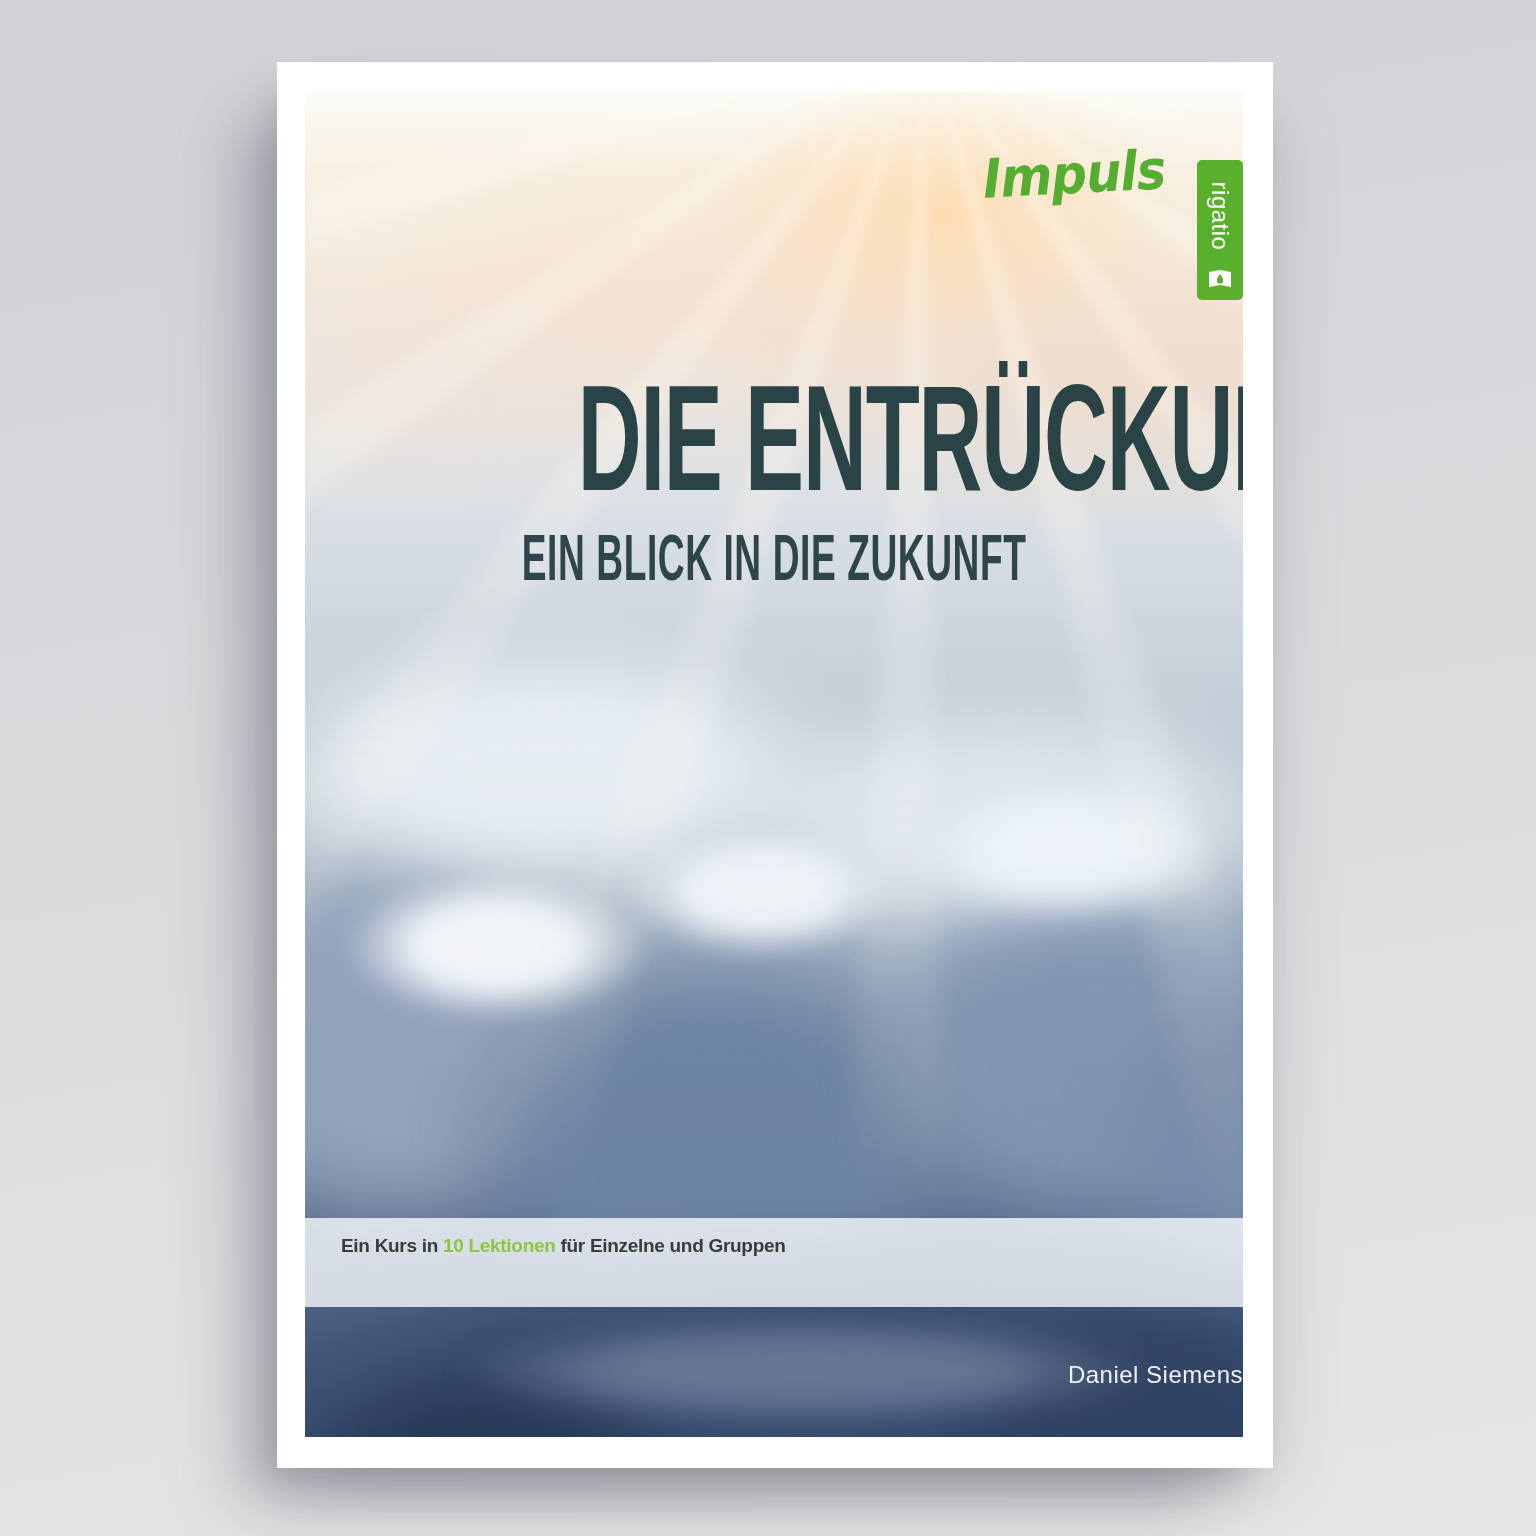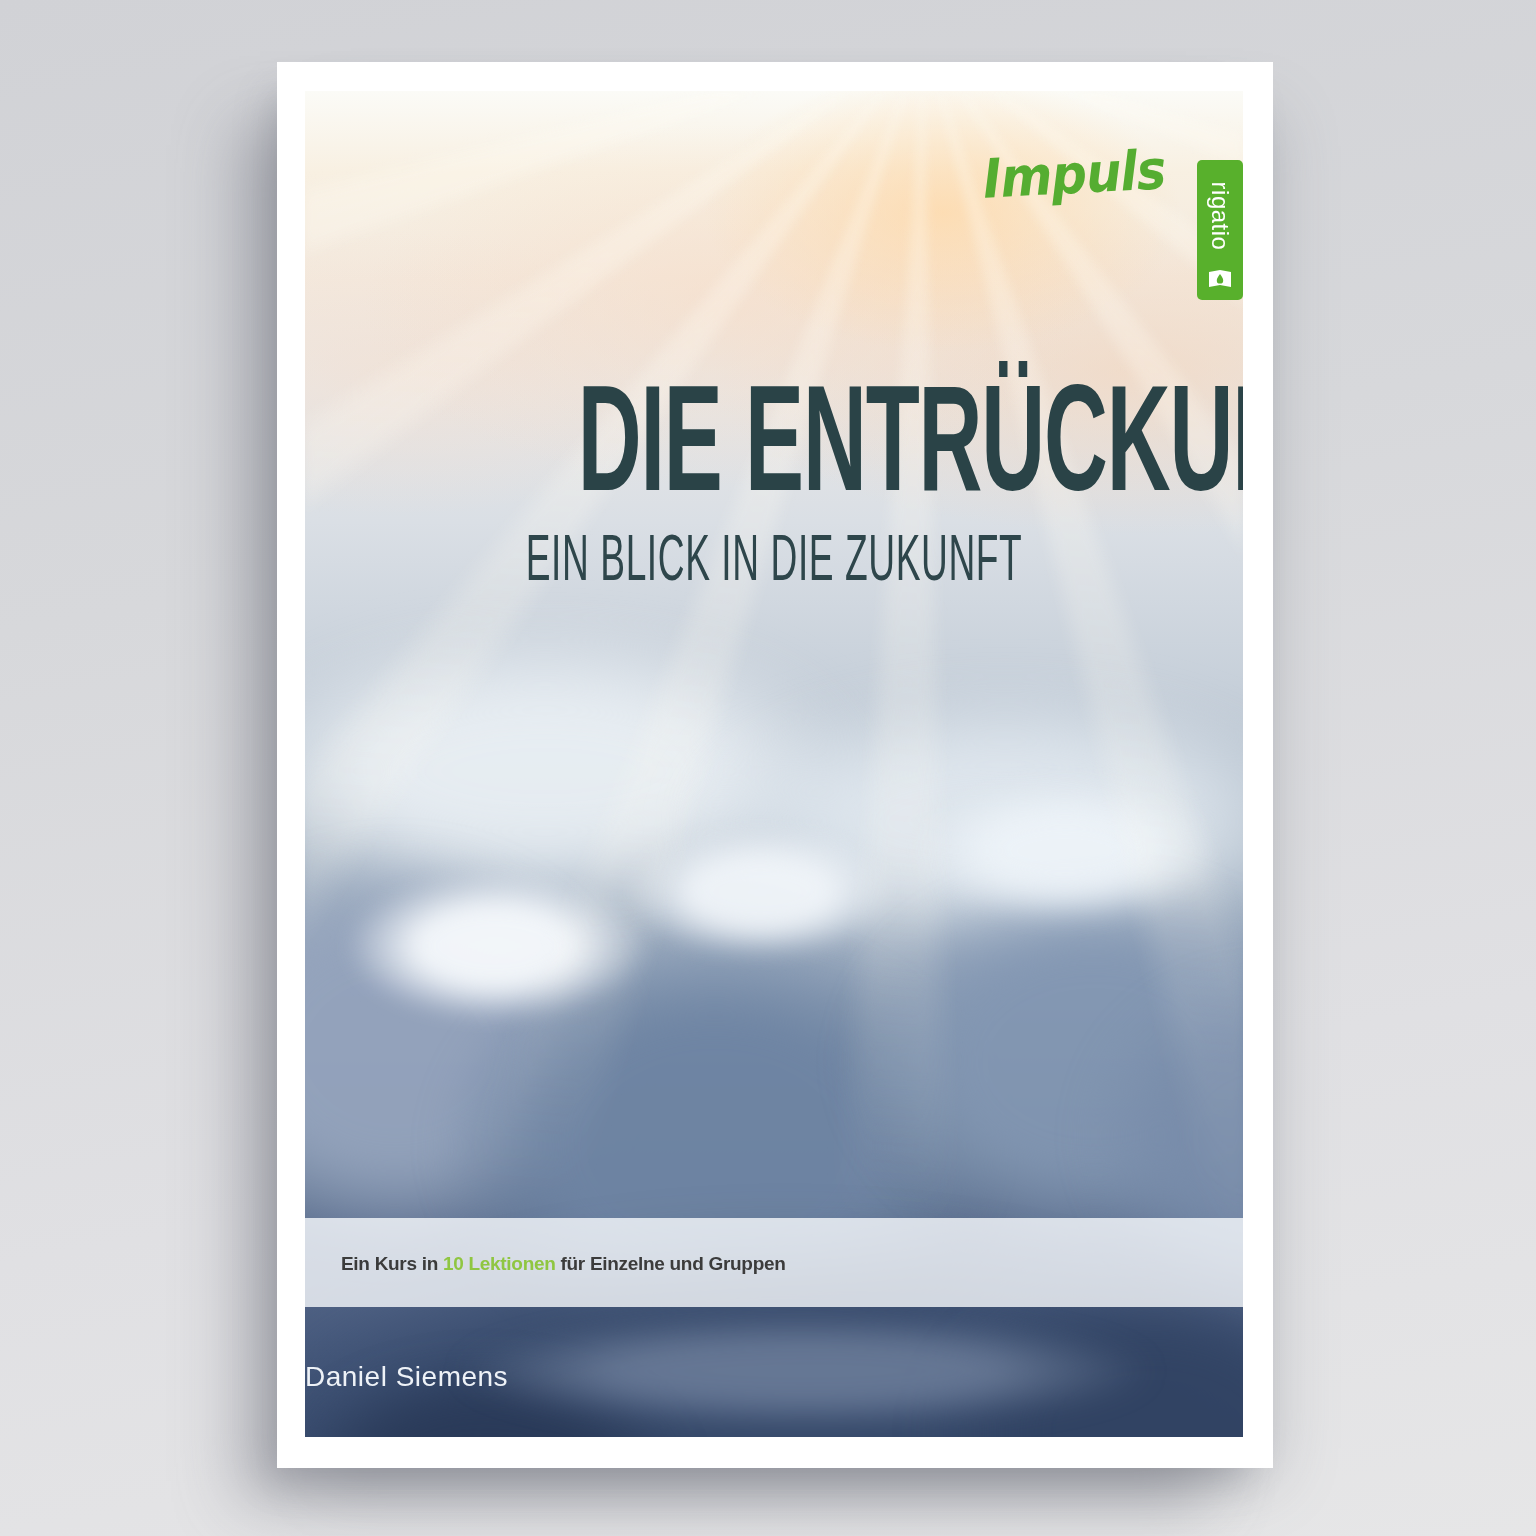--- a/index.html
+++ b/index.html
@@ -78,37 +78,37 @@
   .rigatio-icon{position:absolute;left:50%;bottom:10px;transform:translateX(-50%);line-height:0;}
 
   
   .title{
     position:absolute;z-index:6;left:0;right:0;top:272px;text-align:center;white-space:nowrap;
     color:#2a4347;font-weight:700;font-size:150px;line-height:150px;letter-spacing:-2px;
   }
   .title .squeeze{display:inline-block;transform:scaleX(.59);transform-origin:center;}
   .subtitle{
     position:absolute;z-index:6;left:0;right:0;top:432px;text-align:center;white-space:nowrap;
-    color:#2e464b;font-weight:400;font-size:64px;line-height:70px;letter-spacing:1px;
+    color:#2e464b;font-weight:700;font-size:64px;line-height:70px;letter-spacing:1px;
   }
   .subtitle .squeeze{display:inline-block;transform:scaleX(.58);transform-origin:center;}
 
   
   .info-band{
     position:absolute;z-index:7;left:0;right:0;top:1127px;height:89px;
     background:rgba(248,250,252,.8);
-    padding:32px 0 0 36px;box-sizing:border-box;
+    padding:14px 0 0 36px;box-sizing:border-box;
     font-size:19px;line-height:28px;font-weight:700;color:#3b3b3b;letter-spacing:-0.3px;
   }
   .info-band .hl{color:#8fc641;}
 
   
   .author{
-    position:absolute;z-index:7;left:0;right:0;top:1270px;text-align:left;
-    color:#eef2f7;font-size:28px;font-weight:400;letter-spacing:.5px;
+    position:absolute;z-index:7;left:0;right:0;top:1270px;text-align:right;
+    color:#eef2f7;font-size:24px;font-weight:400;letter-spacing:.5px;
   }
 </style>
 </head>
 <body>
 
 <div class="stage">
   <div class="book">
     <div class="cover-art">
 
       <div class="sky"></div>

